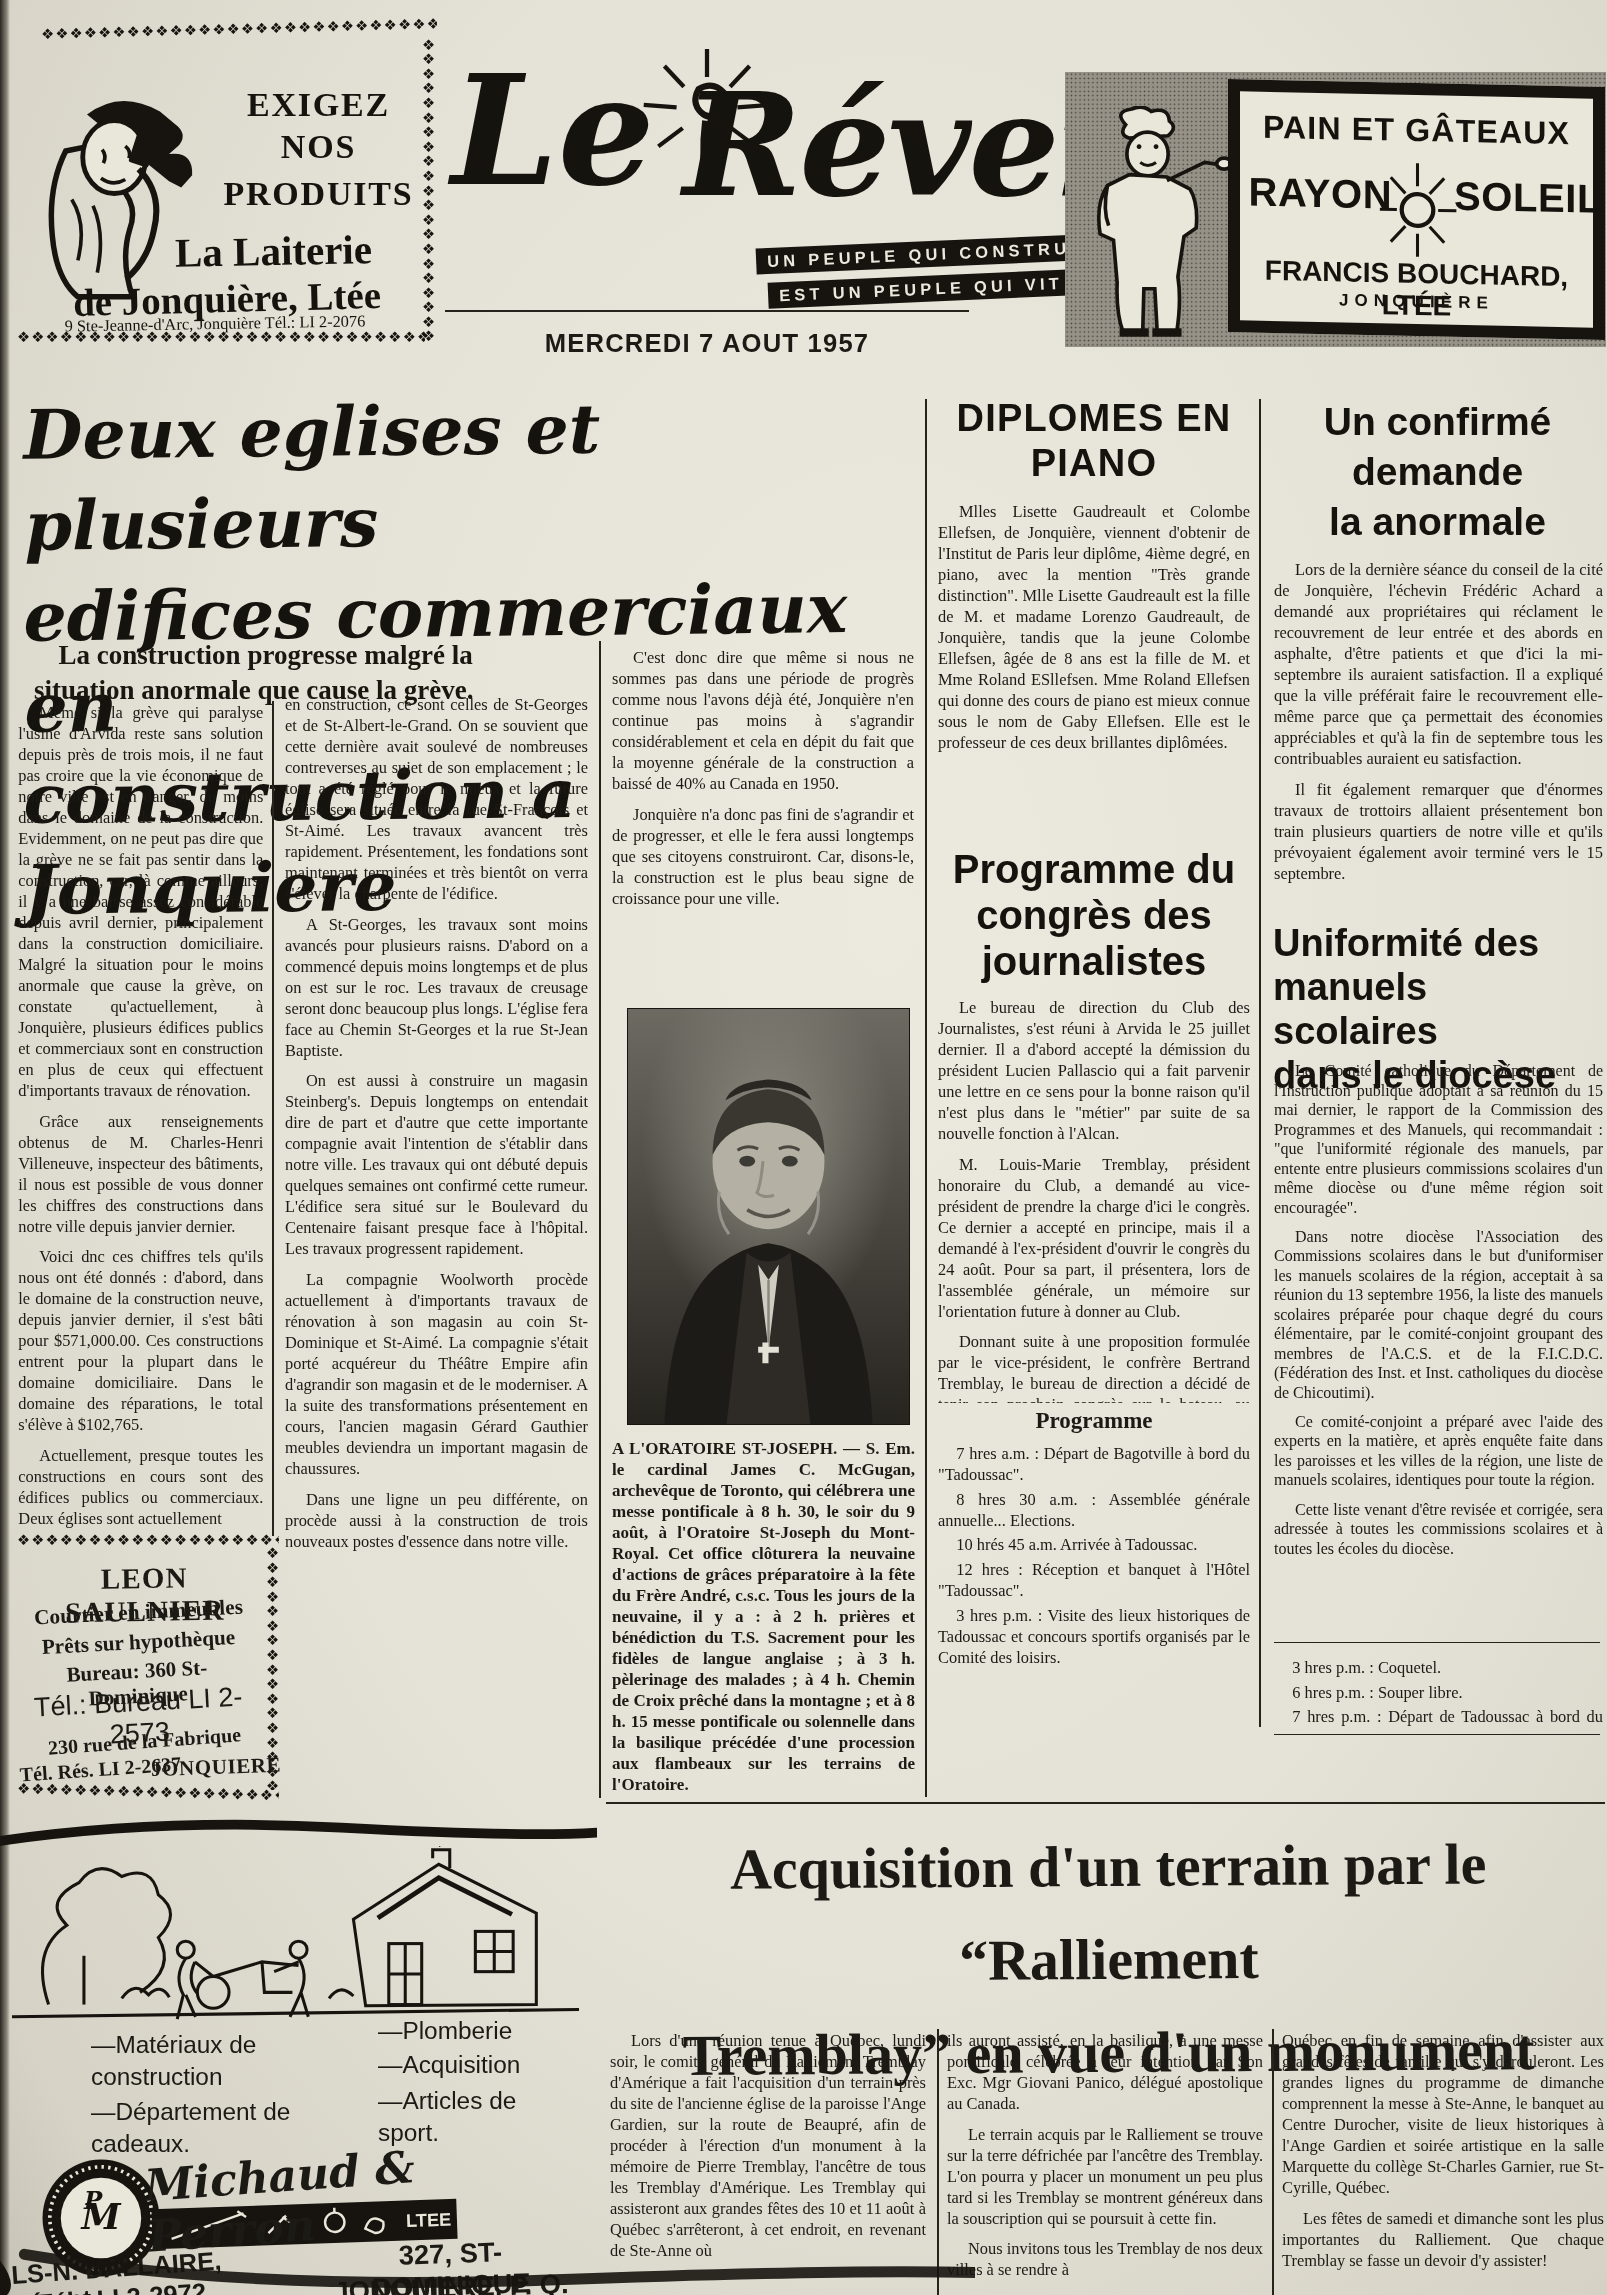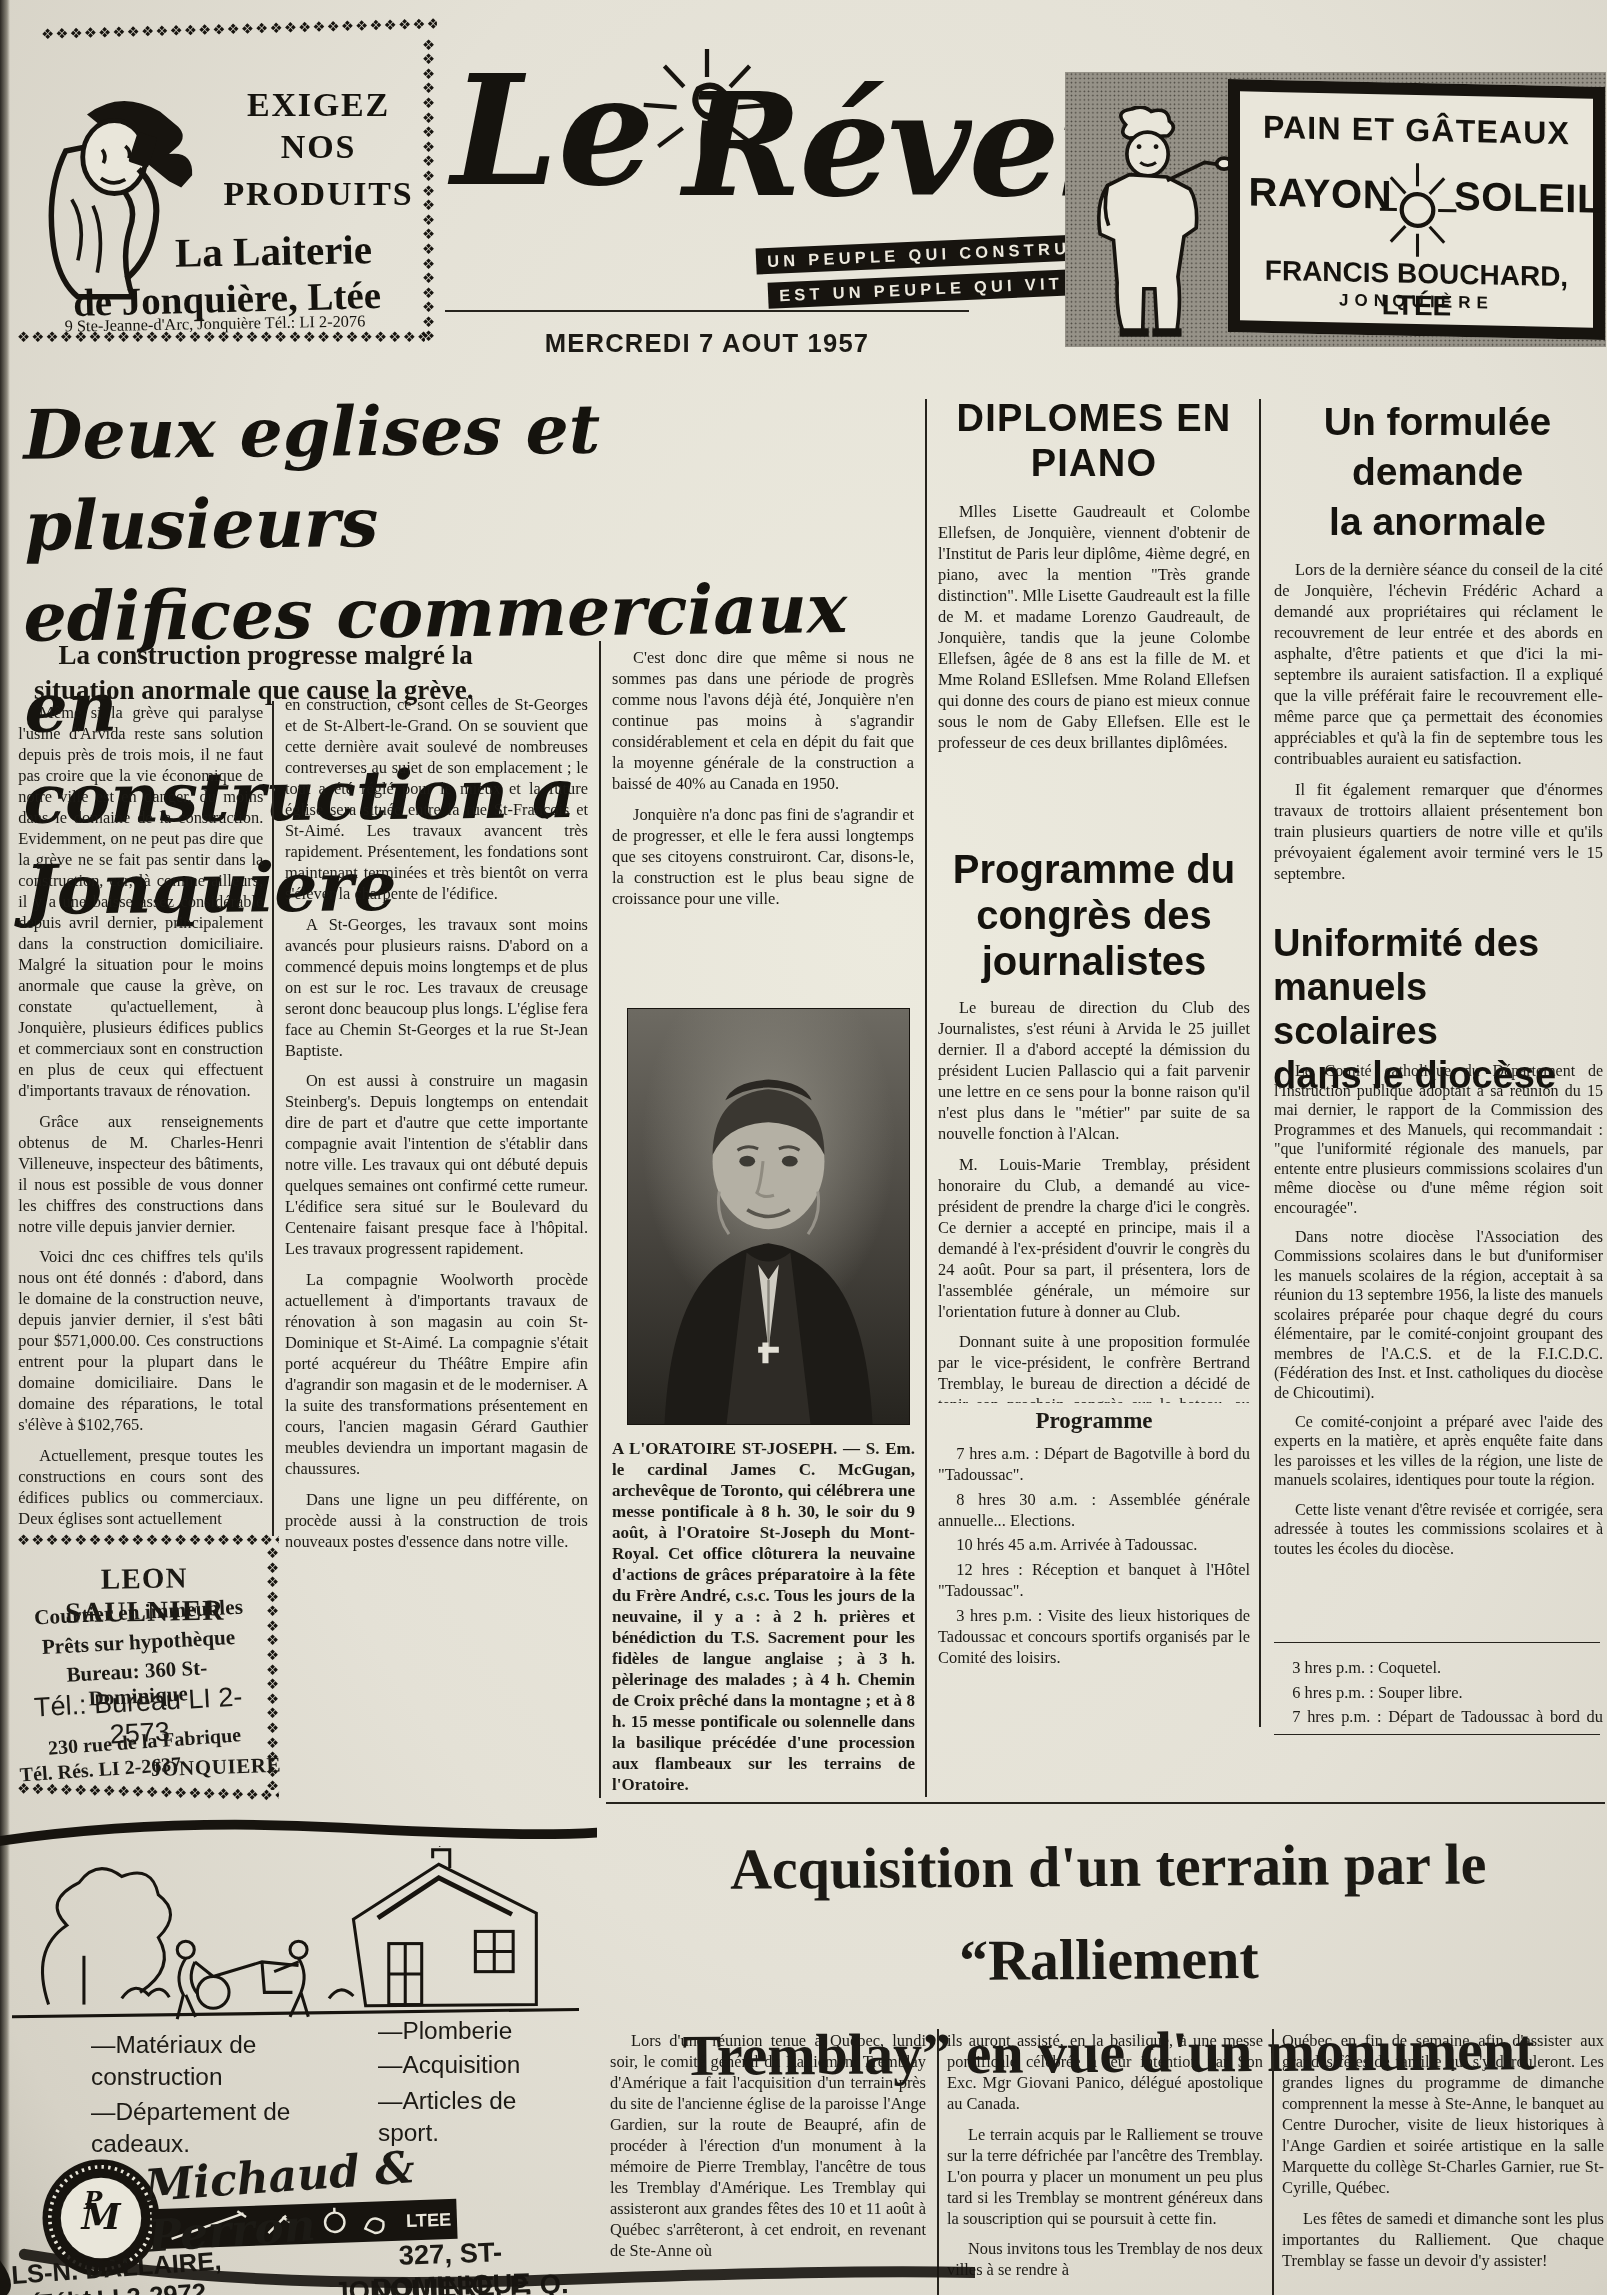--- a/index.html
+++ b/index.html
@@ -209,21 +209,21 @@
   <div class="abs bigserif" style="left:938px;top:1408px;width:312px;text-align:center;font-size:23px;">Programme</div>
   <div class="abs col sched" style="left:938px;top:1443px;width:312px;height:341px;">
     <p>7 hres a.m. : Départ de Bagotville à bord du "Tadoussac".</p>
     <p>8 hres 30 a.m. :  Assemblée générale annuelle... Elections.</p>
     <p>10 hrés 45 a.m. Arrivée à Tadoussac.</p>
     <p>12 hres : Réception et banquet à l'Hôtel "Tadoussac".</p>
     <p>3 hres p.m. : Visite des lieux historiques de Tadoussac et concours sportifs organisés par le Comité des loisirs.</p>
   </div>
 
   <div class="abs" style="left:1273px;top:397px;width:329px;">
-    <div class="shead" style="font-size:39px;line-height:50px;">Un formulée</div>
+    <div class="shead" style="font-size:39px;line-height:50px;">Un confirmé</div>
     <div class="shead" style="font-size:39px;line-height:50px;text-align:center;">demande</div>
     <div class="shead" style="font-size:39px;line-height:50px;">la anormale</div>
   </div>
   <div class="abs col" style="left:1274px;top:559px;width:329px;height:355px;">
     <p>Lors de la dernière séance du conseil de la cité de Jonquière, l'échevin Frédéric Achard a demandé aux propriétaires qui réclament le recouvrement de leur entrée et des abords en asphalte, d'être patients et que d'ici la mi-septembre ils auraient satisfaction. Il a expliqué que la ville préférait faire le recouvrement elle-même parce que ça permettait des économies appréciables et qu'à la fin de septembre tous les contribuables auraient eu satisfaction.</p>
     <p>Il fit également remarquer que d'énormes travaux de trottoirs allaient présentement bon train plusieurs quartiers de notre ville et qu'ils prévoyaient également avoir terminé vers le 15 septembre.</p>
   </div>
 
   <div class="abs" style="left:1273px;top:921px;width:329px;">
     <div class="shead" style="font-size:38px;line-height:44px;text-align:left;">Uniformité des</div>

